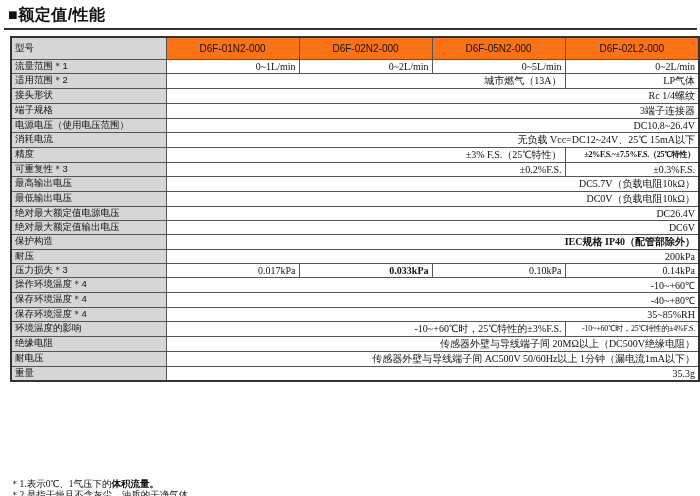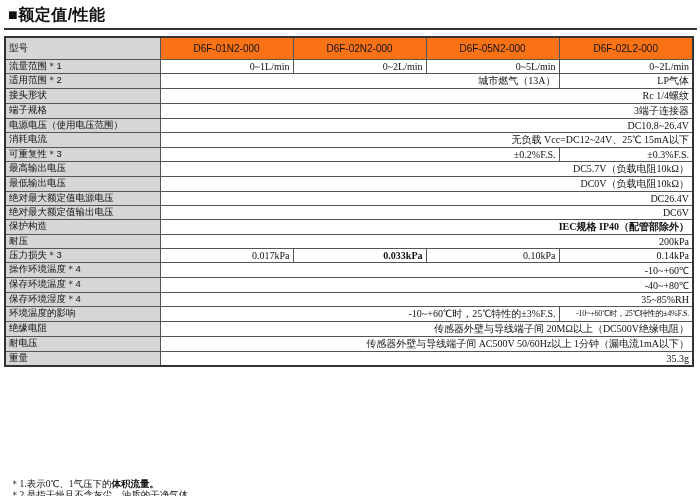--- a/index.html
+++ b/index.html
@@ -17,21 +17,21 @@
   .title{
     position:absolute;left:8px;top:5px;
     font-size:16px;font-weight:bold;letter-spacing:0.5px;
     font-family:"Liberation Sans",sans-serif;
   }
   .title-rule{
     position:absolute;left:4px;top:28px;width:693px;height:2px;
     background:var(--border-outer);
   }
   table.spec{
-    position:absolute;left:4px;top:36px;width:688px;height:296px;
+    position:absolute;left:10px;top:36px;width:688px;height:296px;
     border-collapse:collapse;table-layout:fixed;
     border:2px solid var(--border-outer);
   }
   table.spec td,table.spec th{
     border:1px solid var(--border-inner);
     padding:0 3px;overflow:hidden;white-space:nowrap;
     vertical-align:middle;
   }
   tr.hdr{height:22px;}
   .lbl{
@@ -99,20 +99,25 @@
       </tr>
       <tr>
         <td class="lbl">电源电压（使用电压范围）</td>
         <td class="val" colspan="4">DC10.8~26.4V</td>
       </tr>
       <tr>
         <td class="lbl">消耗电流</td>
         <td class="val" colspan="4">无负载 Vcc=DC12~24V、25℃ 15mA以下</td>
       </tr>
       <tr>
+        <td class="lbl">精度</td>
+        <td class="val" colspan="3">±3% F.S.（25℃特性）</td>
+        <td class="val b sm" colspan="1">±2%F.S.~±7.5%F.S.（25℃特性）</td>
+      </tr>
+      <tr>
         <td class="lbl">可重复性＊3</td>
         <td class="val" colspan="3">±0.2%F.S.</td>
         <td class="val" colspan="1">±0.3%F.S.</td>
       </tr>
       <tr>
         <td class="lbl">最高输出电压</td>
         <td class="val" colspan="4">DC5.7V（负载电阻10kΩ）</td>
       </tr>
       <tr>
         <td class="lbl">最低输出电压</td>

